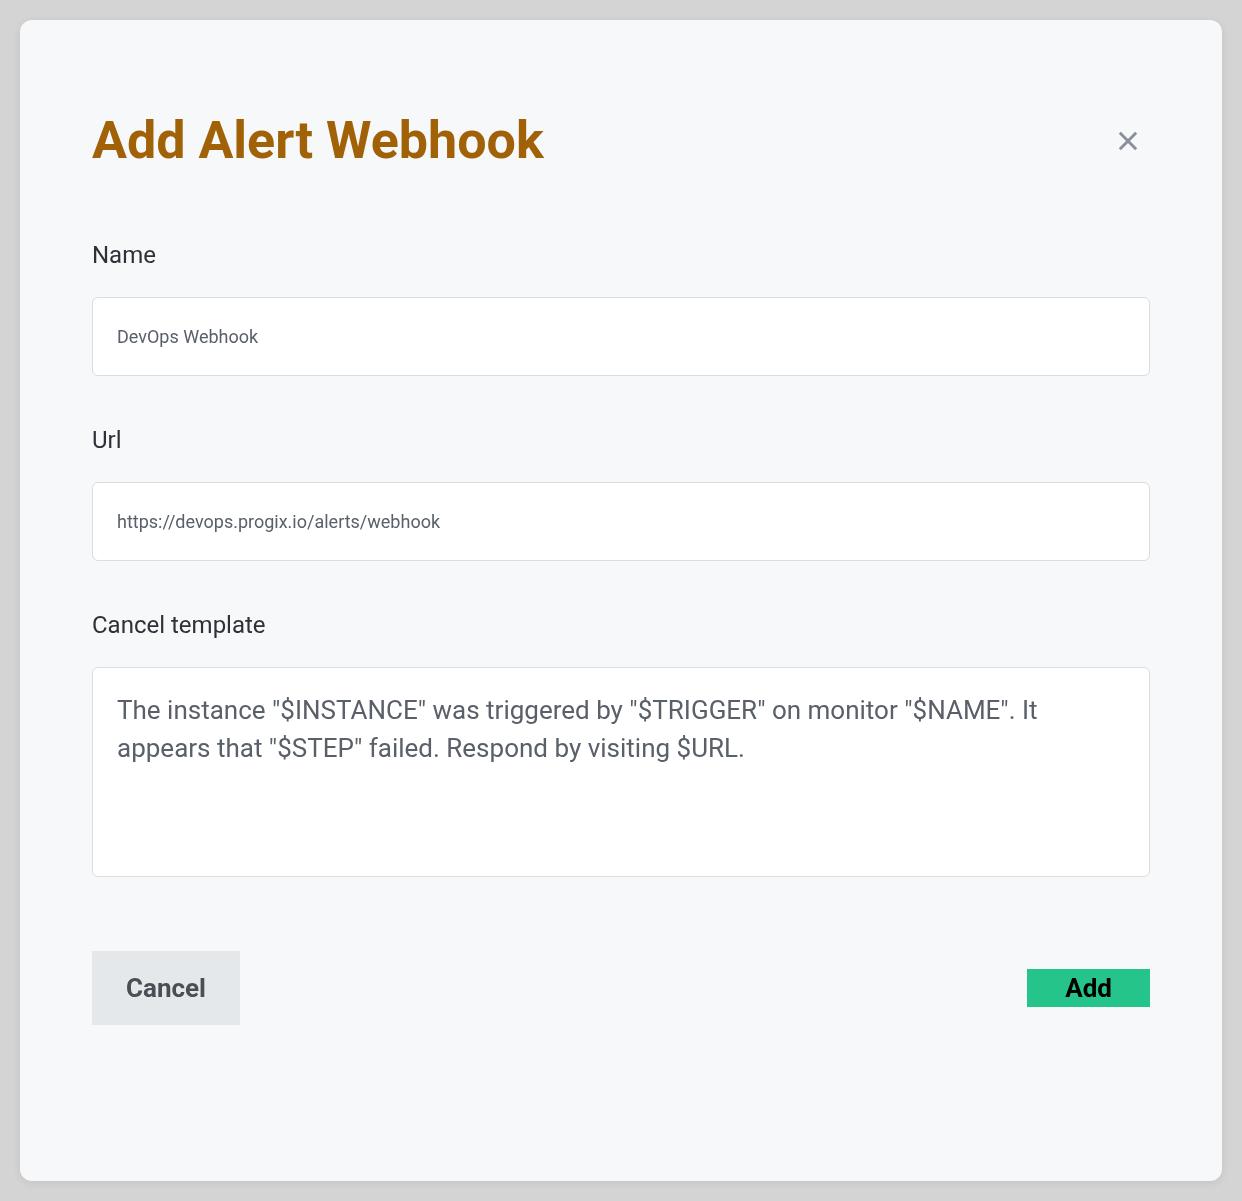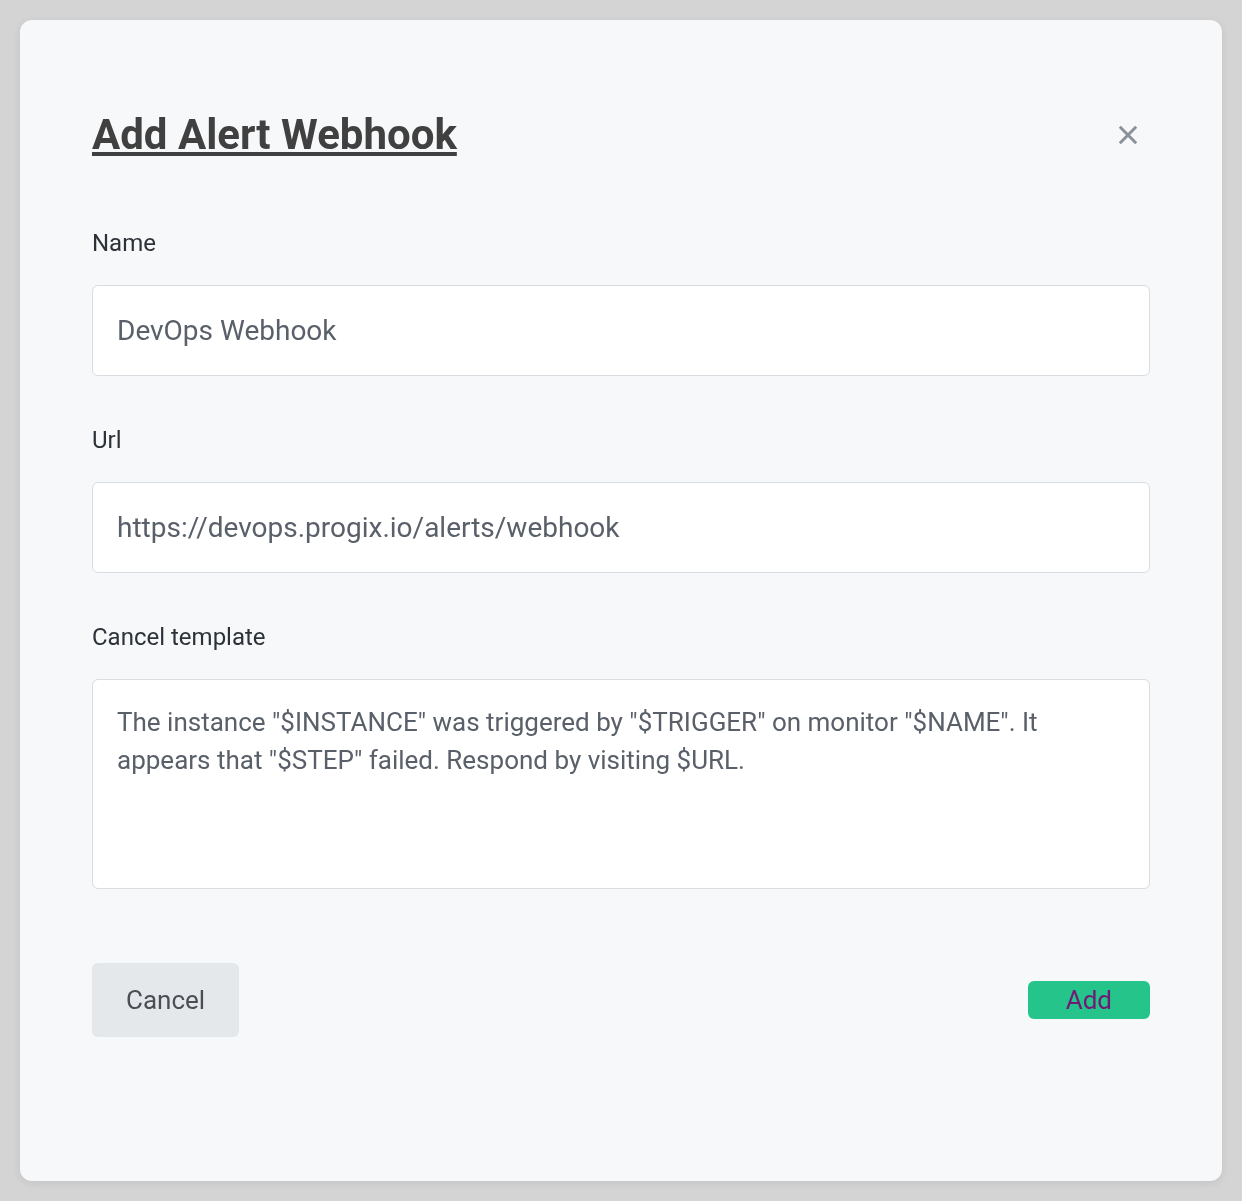--- a/index.html
+++ b/index.html
@@ -23,24 +23,23 @@
       position: relative;
       box-shadow: 0 2px 8px rgba(0,0,0,0.08);
     }
     .modal-header {
       display: flex;
       justify-content: space-between;
       align-items: center;
       margin-bottom: 70px;
     }
     .modal-title {
-      font-size: 42px;
+      font-size: 52px;
       font-weight: 700;
-      color: #404040;
-      text-decoration: underline;
+      color: #a16207;
     }
     .close-btn {
       background: none;
       border: none;
       cursor: pointer;
       padding: 8px;
       color: #8a9099;
       display: flex;
       align-items: center;
       justify-content: center;
@@ -57,21 +56,21 @@
     .form-label {
       display: block;
       font-size: 24px;
       font-weight: 400;
       color: #2d3238;
       margin-bottom: 28px;
     }
     .form-input {
       width: 100%;
       padding: 28px 24px;
-      font-size: 28px;
+      font-size: 18px;
       color: #5a6069;
       background: #ffffff;
       border: 1px solid #d9dde1;
       border-radius: 6px;
       font-family: inherit;
     }
     .form-textarea {
       width: 100%;
       padding: 24px 24px;
       font-size: 26px;
@@ -86,33 +85,33 @@
     }
     .modal-footer {
       display: flex;
       justify-content: space-between;
       align-items: center;
       margin-top: 70px;
     }
     .btn {
       padding: 22px 34px;
       font-size: 26px;
-      font-weight: 400;
+      font-weight: 700;
       border: none;
-      border-radius: 6px;
+      border-radius: 0;
       cursor: pointer;
       font-family: inherit;
     }
     .btn-cancel {
       background: #e5e8eb;
       color: #4a4f56;
     }
     .btn-add {
       background: #25c48a;
-      color: #701a75;
+      color: #000000;
       padding: 4px 38px;
     }
   </style>
 </head>
 <body>
 
 <div class="modal">
   <div class="modal-header">
     <h1 class="modal-title">Add Alert Webhook</h1>
     <button class="close-btn">

